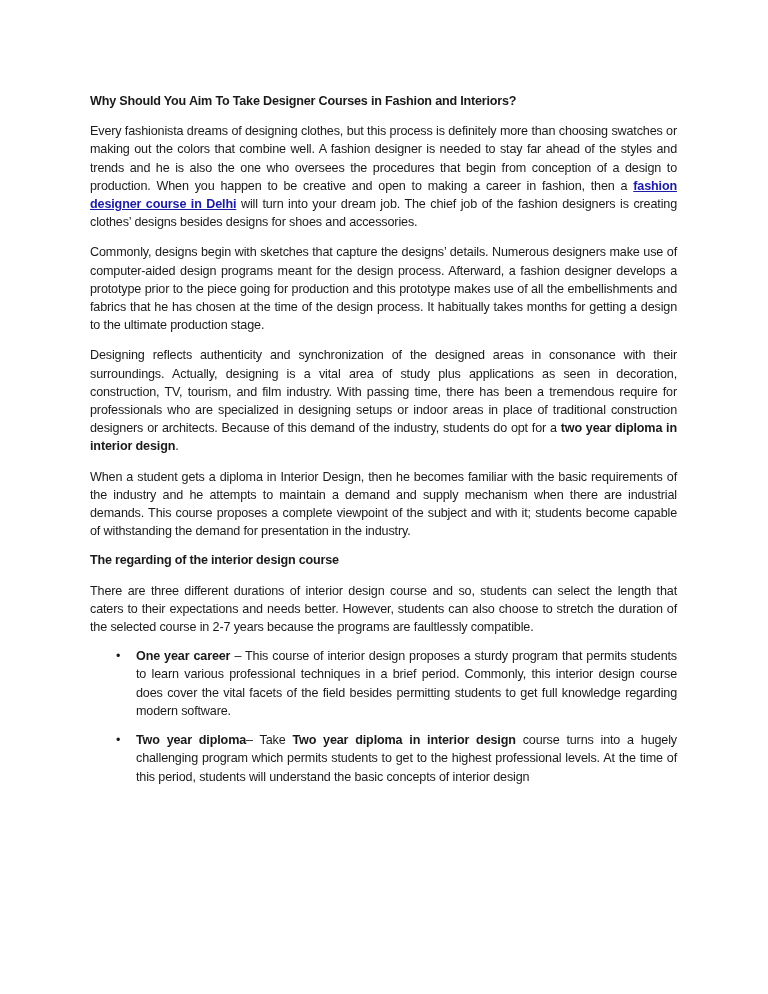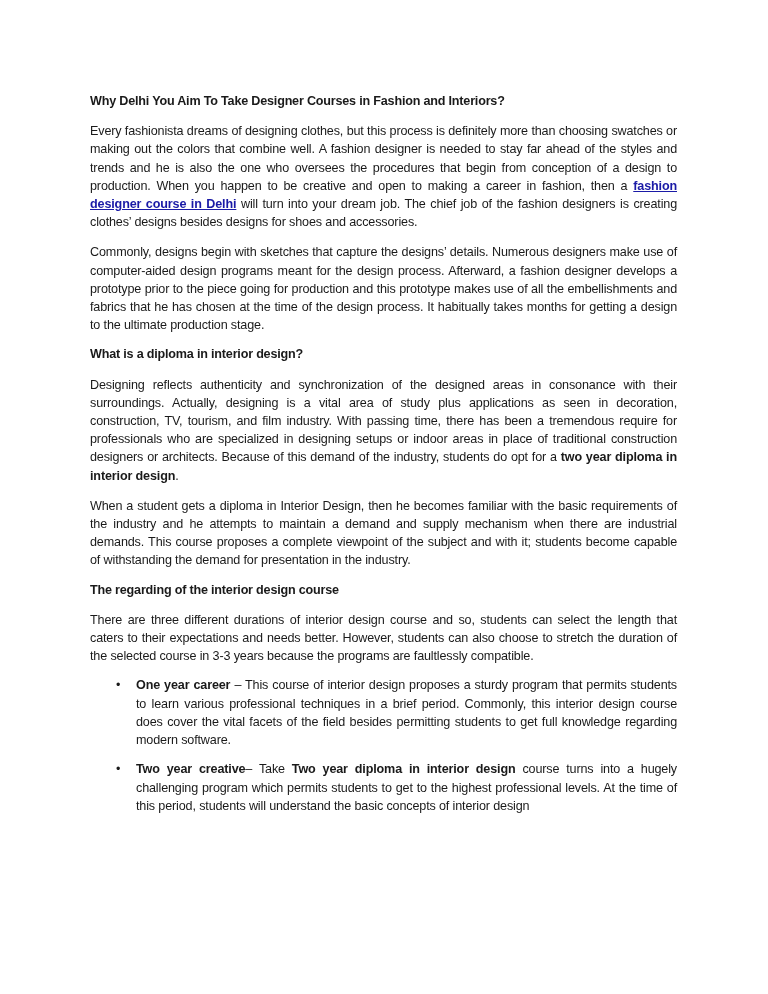--- a/index.html
+++ b/index.html
@@ -53,39 +53,38 @@
     li .bullet {
       position: absolute;
       left: 26px;
       top: 0;
     }
   </style>
 </head>
 <body>
 
 <div class="page">
-  <div class="heading">Why Delhi You Aim To Take Designer Courses in Fashion and Interiors?</div>
+  <div class="heading">Why Should You Aim To Take Designer Courses in Fashion and Interiors?</div>
 
   <p><span>Every fashionista dreams of designing clothes, but this process is definitely more than choosing swatches or making out the colors that combine well. A fashion designer is needed to stay far ahead of the styles and trends and he is also the one who oversees the procedures that begin from conception of a design to production. When you happen to be creative and open to making a career in fashion, then a </span><a class="link" href="#">fashion designer course in Delhi</a><span> will turn into your dream job. The chief job of the fashion designers is creating clothes’ designs besides designs for shoes and accessories.</span></p>
 
   <p>Commonly, designs begin with sketches that capture the designs’ details. Numerous designers make use of computer-aided design programs meant for the design process. Afterward, a fashion designer develops a prototype prior to the piece going for production and this prototype makes use of all the embellishments and fabrics that he has chosen at the time of the design process. It habitually takes months for getting a design to the ultimate production stage.</p>
 
-  <div class="heading">What is a diploma in interior design?</div>
 
   <p><span>Designing reflects authenticity and synchronization of the designed areas in consonance with their surroundings. Actually, designing is a vital area of study plus applications as seen in decoration, construction, TV, tourism, and film industry. With passing time, there has been a tremendous require for professionals who are specialized in designing setups or indoor areas in place of traditional construction designers or architects. Because of this demand of the industry, students do opt for a </span><b>two year diploma in interior design</b><span>.</span></p>
 
   <p>When a student gets a diploma in Interior Design, then he becomes familiar with the basic requirements of the industry and he attempts to maintain a demand and supply mechanism when there are industrial demands. This course proposes a complete viewpoint of the subject and with it; students become capable of withstanding the demand for presentation in the industry.</p>
 
   <div class="heading">The regarding of the interior design course</div>
 
-  <p>There are three different durations of interior design course and so, students can select the length that caters to their expectations and needs better. However, students can also choose to stretch the duration of the selected course in 3-3 years because the programs are faultlessly compatible.</p>
+  <p>There are three different durations of interior design course and so, students can select the length that caters to their expectations and needs better. However, students can also choose to stretch the duration of the selected course in 2-7 years because the programs are faultlessly compatible.</p>
 
   <ul>
     <li>
       <span class="bullet">•</span>
       <b>One year career</b><span> – This course of interior design proposes a sturdy program that permits students to learn various professional techniques in a brief period. Commonly, this interior design course does cover the vital facets of the field besides permitting students to get full knowledge regarding modern software.</span>
     </li>
     <li>
       <span class="bullet">•</span>
-      <b>Two year creative</b><span>– Take </span><b>Two year diploma in interior design</b><span> course turns into a hugely challenging program which permits students to get to the highest professional levels. At the time of this period, students will understand the basic concepts of interior design</span>
+      <b>Two year diploma</b><span>– Take </span><b>Two year diploma in interior design</b><span> course turns into a hugely challenging program which permits students to get to the highest professional levels. At the time of this period, students will understand the basic concepts of interior design</span>
     </li>
   </ul>
 </div>
 
 </body></html>

